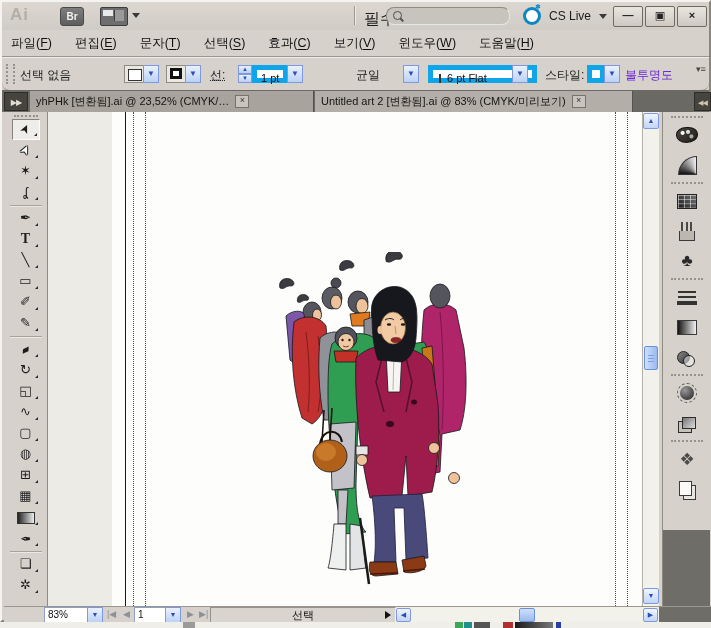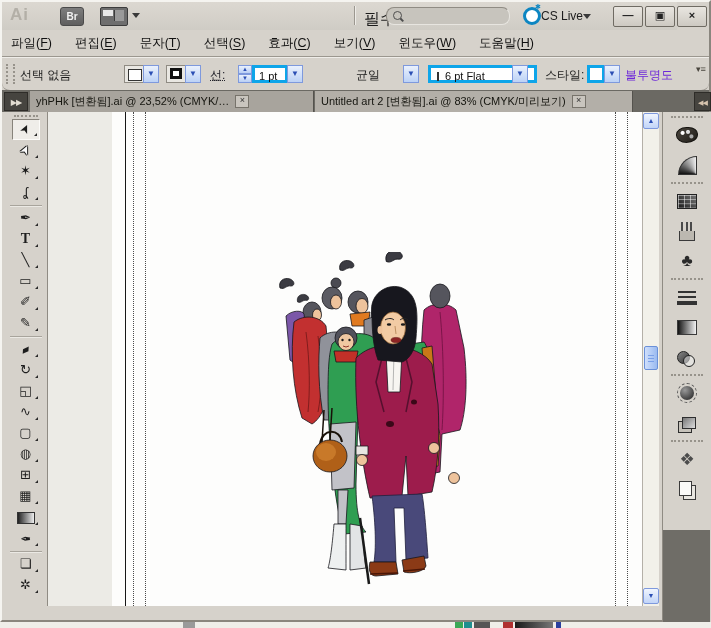--- a/index.html
+++ b/index.html
@@ -17,39 +17,39 @@
   .ws-icon::after{content:"";position:absolute;left:13px;top:2px;width:9px;height:11px;background:#9a9a9a;border-left:1px solid #3c3c3c;}
   .caret{width:0;height:0;border-left:4px solid transparent;border-right:4px solid transparent;border-top:5px solid #3a3a3a;display:inline-block;}
   .ws-caret{position:absolute;left:130px;top:11px;}
   .tb-sep{position:absolute;left:352px;top:4px;width:1px;height:19px;background:#9b978f;box-shadow:1px 0 0 #eeece8;}
   .ws-label{position:absolute;left:362px;top:7px;font-size:16px;color:#1c1c1c;}
   .ws-label-caret{position:absolute;left:396px;top:11px;}
   .search-box{position:absolute;left:384px;top:5px;width:122px;height:16px;background:#c7c4bd;border:1px solid;border-color:#8f8b83 #e7e5e0 #e7e5e0 #8f8b83;border-radius:8px;}
   .search-glyph{position:absolute;left:6px;top:3px;width:7px;height:7px;border:1.5px solid #4e4e4e;border-radius:50%;}
   .search-glyph::after{content:"";position:absolute;left:6px;top:7px;width:4px;height:1.5px;background:#4e4e4e;transform:rotate(45deg);}
   .search-input{position:absolute;left:18px;top:0;width:98px;height:14px;border:none;background:transparent;font-size:11px;outline:none;}
-  .cslive{position:absolute;left:521px;top:4px;height:20px;display:flex;align-items:center;gap:0;}
+  .cslive{position:absolute;left:521px;top:4px;height:20px;display:flex;align-items:center;gap:8px;}
   .cslive-icon{width:12px;height:12px;border:3px solid #0d86c2;border-radius:50%;background:#fff;position:relative;}
   .cslive-icon::after{content:"✱";position:absolute;left:9px;top:-7px;font-size:7px;color:#0d86c2;}
   .cslive-label{font-size:12px;color:#1c1c1c;}
   .win-btns{position:absolute;left:611px;top:4px;display:flex;gap:2px;}
   .win-btn{width:28px;height:19px;background:linear-gradient(#e9e6e0,#cdc9c2);border:1px solid #6f6b63;border-radius:2px;
     font-size:11px;color:#222;text-align:center;line-height:17px;font-weight:bold;}
   
   .menubar{position:absolute;left:0;top:28px;width:707px;height:27px;background:#d6d2cb;border-bottom:1px solid #9b978f;
     box-shadow:0 1px 0 #efede9;display:flex;align-items:center;box-sizing:border-box;}
   .menu-item{font-size:12.5px;color:#111;padding:3px 9px;margin-right:5px;white-space:nowrap;}
   .menu-item u{text-underline-offset:2px;}
   
   .controlbar{position:absolute;left:0;top:56px;width:707px;height:32px;background:#d6d2cb;border-bottom:1px solid #8f8b83;border-radius:8px;}
   .cb-grip{position:absolute;left:4px;top:6px;width:5px;height:20px;border-left:2px dotted #97938b;border-right:2px dotted #97938b;}
   .cb-label{position:absolute;top:9px;font-size:12px;color:#1c1c1c;white-space:nowrap;}
   .cb-link{text-decoration:underline dotted;color:#23232b;}
   .cb-link-blue{color:#6d28d9;}
-  .field{position:absolute;top:7px;height:18px;background:#fff;border:3px solid #0ea5e9;box-sizing:border-box;font-size:11px;color:#111;}
+  .field{position:absolute;top:7px;height:18px;background:#fff;border:5px solid #0ea5e9;box-sizing:border-box;font-size:11px;color:#111;}
   .xp-arrow{position:absolute;top:7px;width:16px;height:18px;background:linear-gradient(#eaf1fd,#bcd2f6);border:1px solid #7e99dd;
     box-sizing:border-box;color:#2b4fb4;font-size:8px;text-align:center;line-height:16px;}
   .swatch-box{position:absolute;top:7px;width:20px;height:18px;background:#e9e7e2;border:1px solid #8f8b83;box-sizing:border-box;}
   .fill-swatch{position:absolute;left:3px;top:3px;width:12px;height:10px;background:#fff;border:1px solid #333;}
   .stroke-swatch{position:absolute;left:3px;top:2px;width:12px;height:11px;border:3px solid #111;background:#fff;box-sizing:border-box;}
   .spin{position:absolute;top:7px;width:14px;height:18px;}
   .spin div{height:9px;background:linear-gradient(#eaf1fd,#b9cff5);border:1px solid #7e99dd;box-sizing:border-box;color:#2b4fb4;
     font-size:6px;line-height:7px;text-align:center;}
   .stroke-line{position:absolute;left:313px;top:71px;width:52px;height:3px;background:#0a0a0a;}
   .brush-tick{position:absolute;left:6px;top:4px;width:2px;height:9px;background:#333;}
@@ -381,20 +381,40 @@
           <span class="di-gstyles"></span>
         </div>
       <div class="dock-grip"></div>
       <div class="dock-icon di-layers" title="Layers"></div>
       <div class="dock-icon" title="Artboards">
           <span class="di-artboards"></span>
         </div>
       <div class="dock-dark"></div>
     </div>
 
+    <div class="statusbar">
+      <span class="status-field" style="left:40px;width:44px;">83%</span>
+      <span class="status-arrow" style="left:83px;">▼</span>
+      <span class="nav-glyph" style="left:103px;">|◀</span>
+      <span class="nav-glyph" style="left:119px;">◀</span>
+      <span class="status-field" style="left:130px;width:32px;">1</span>
+      <span class="status-arrow" style="left:161px;">▼</span>
+      <span class="nav-glyph" style="left:183px;">▶</span>
+      <span class="nav-glyph" style="left:195px;">▶|</span>
+      <span class="status-cell">
+        <span>선택</span>
+        <span class="status-flyout"></span>
+      </span>
+      <span class="hscroll">
+        <span class="sb-btn" style="left:0;top:1px;width:15px;height:14px;line-height:12px;">◀</span>
+        <span class="hthumb"></span>
+        <span class="sb-btn" style="left:247px;top:1px;width:15px;height:14px;line-height:12px;">▶</span>
+      </span>
+      <span class="corner-dark"></span>
+    </div>
 
   </div>
 
   <div class="peek">
     <div style="left:183px;width:12px;background:#9a9a9a;"></div>
     <div style="left:455px;width:8px;background:#3aa857;"></div>
     <div style="left:464px;width:8px;background:#1f8f8f;"></div>
     <div style="left:474px;width:16px;background:#555;"></div>
     <div style="left:503px;width:10px;background:#b03030;"></div>
     <div style="left:515px;width:38px;background:linear-gradient(90deg,#1a1a1a,#777);"></div>

